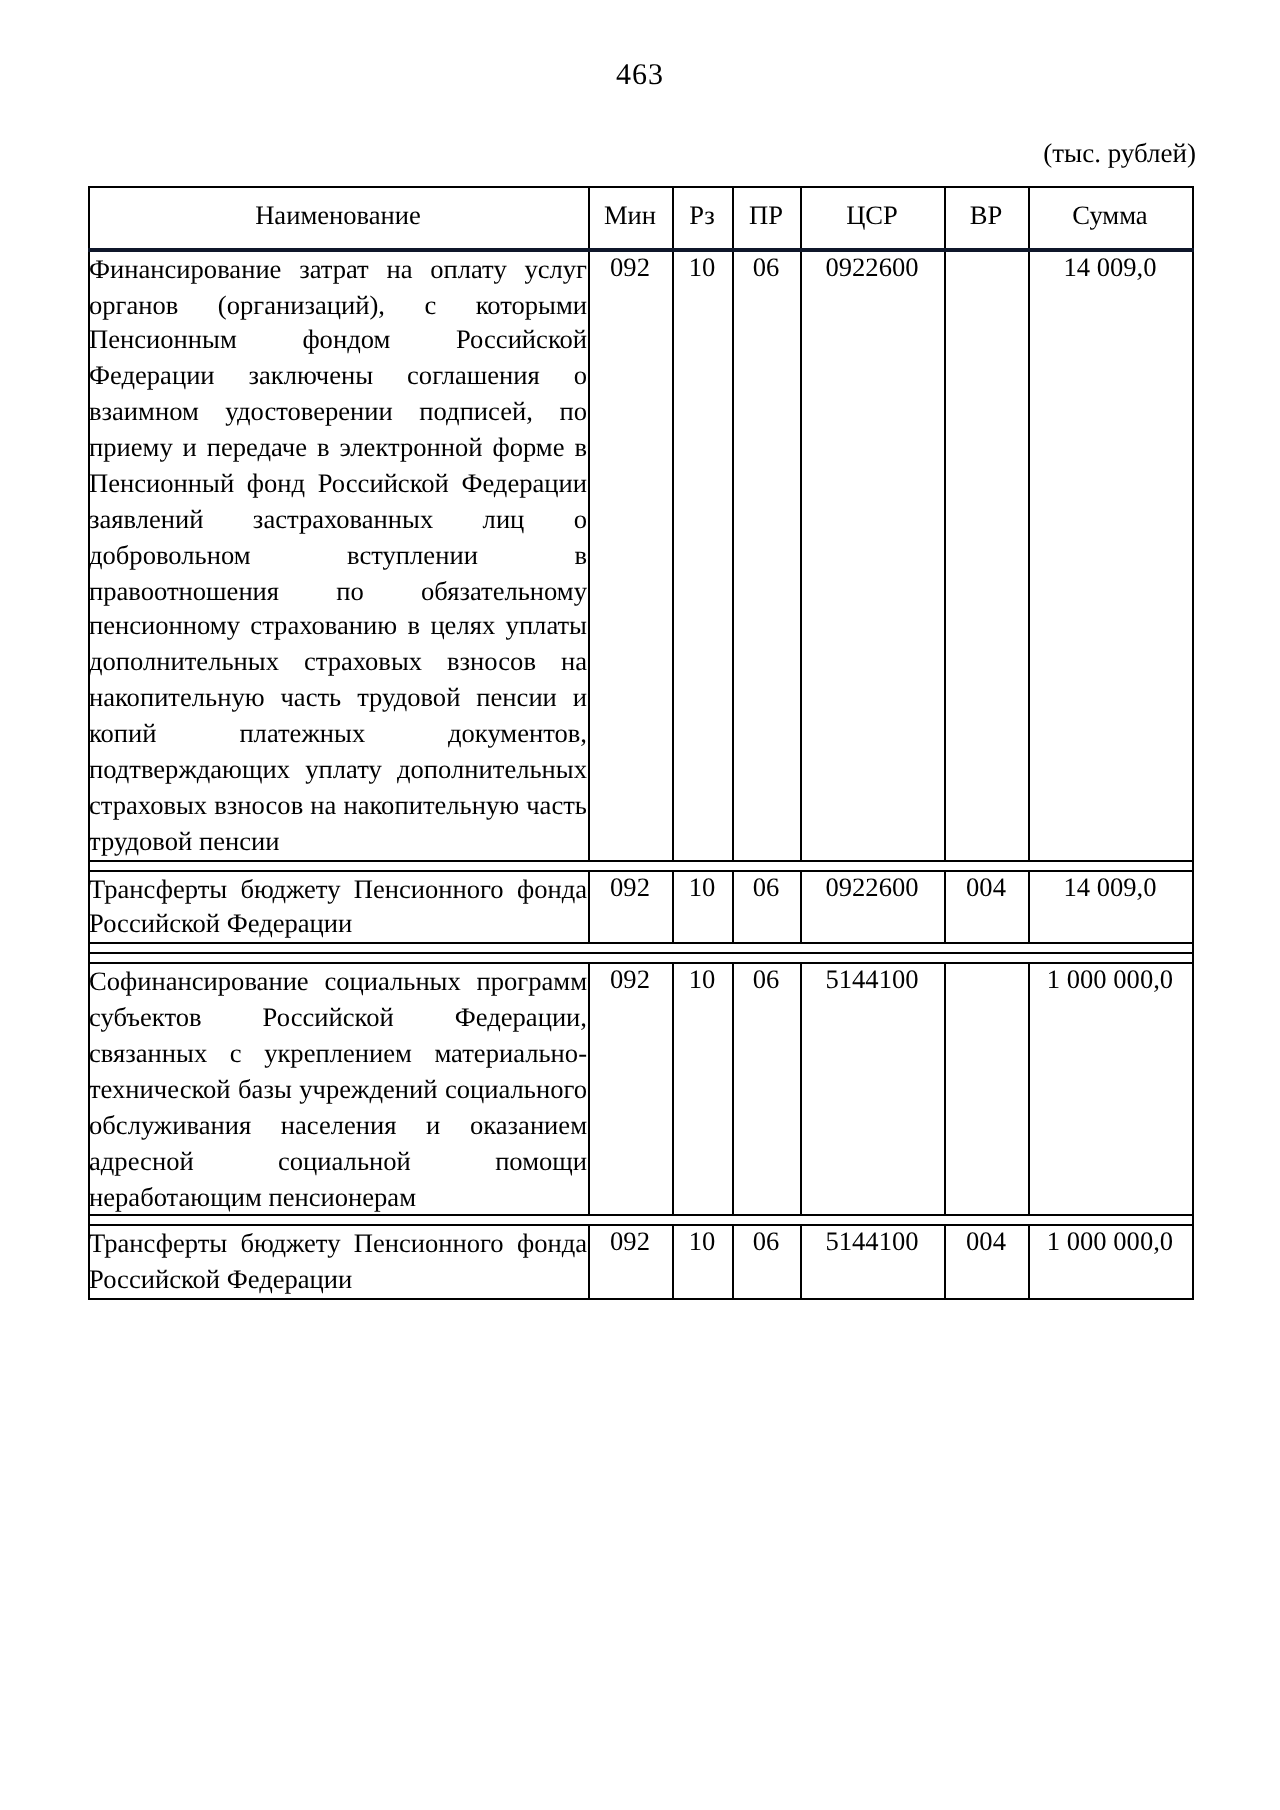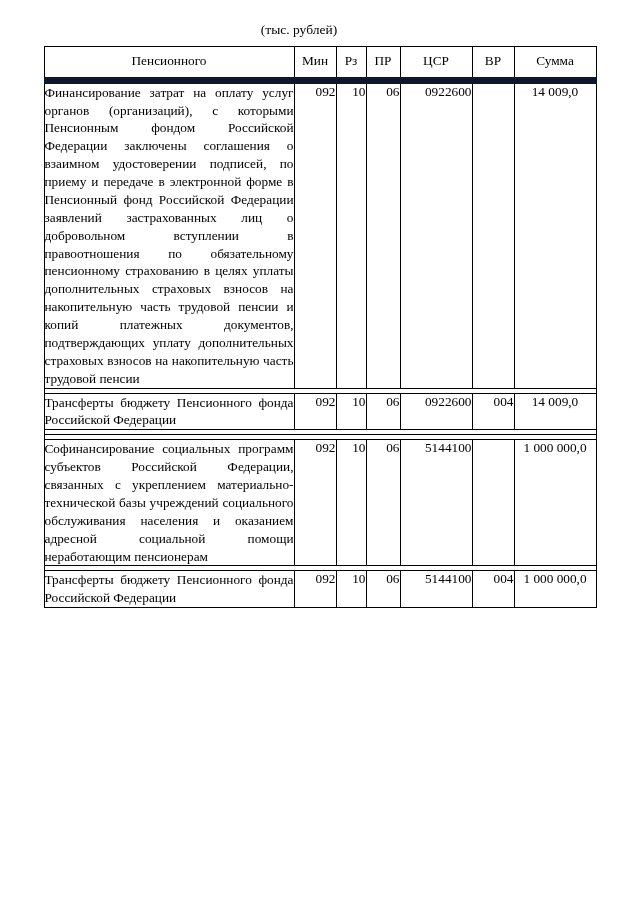--- a/index.html
+++ b/index.html
@@ -22,21 +22,21 @@
     box-sizing: border-box;
     padding: 0;
   }
   .page-number {
     text-align: center;
     font-size: 15px;
     margin-top: 30px;
     letter-spacing: 0.5px;
   }
   .units-line {
-    text-align: center;
+    text-align: right;
     font-size: 13.5px;
     padding-right: 42px;
     margin-top: 22px;
   }
   table.budget {
     border-collapse: collapse;
     margin: 8px auto 0 auto;
     width: 552px;
     table-layout: fixed;
   }
@@ -65,68 +65,69 @@
 
   
   td.name {
     text-align: justify;
     text-align-last: left;
     padding: 3px 6px 3px 8px;
     line-height: 1.345;
     hyphens: none;
   }
   td.code {
-    text-align: right;
+    text-align: center;
     padding: 3px 2px;
     vertical-align: bottom;
   }
   td.sum {
     text-align: center;
     padding: 3px 8px 3px 2px;
     vertical-align: bottom;
     white-space: nowrap;
   }
   
   tbody td {
     border-top: none;
     border-bottom: none;
   }
   tbody tr:last-child td {
     border-bottom: 1px solid #000;
   }
   tbody tr:first-child td {
-    border-top: 7px solid #0f172a;
+    border-top: 2px solid #0f172a;
   }
   .spacer-row td {
     height: 4px;
     padding: 0;
     border: none;
   }
 </style>
 </head>
 <body>
 
 <div class="page">
 
+  <div class="page-number">463</div>
 
   <div class="units-line">(тыс. рублей)</div>
 
   <table class="budget">
     <colgroup>
       <col class="c-name">
         <col class="c-min">
         <col class="c-rz">
         <col class="c-pr">
         <col class="c-csr">
         <col class="c-vr">
         <col class="c-sum">
     </colgroup>
     <thead>
       <tr>
-        <th>Пенсионного</th>
+        <th>Наименование</th>
         <th>Мин</th>
         <th>Рз</th>
         <th>ПР</th>
         <th>ЦСР</th>
         <th>ВР</th>
         <th>Сумма</th>
       </tr>
     </thead>
     <tbody>
 

